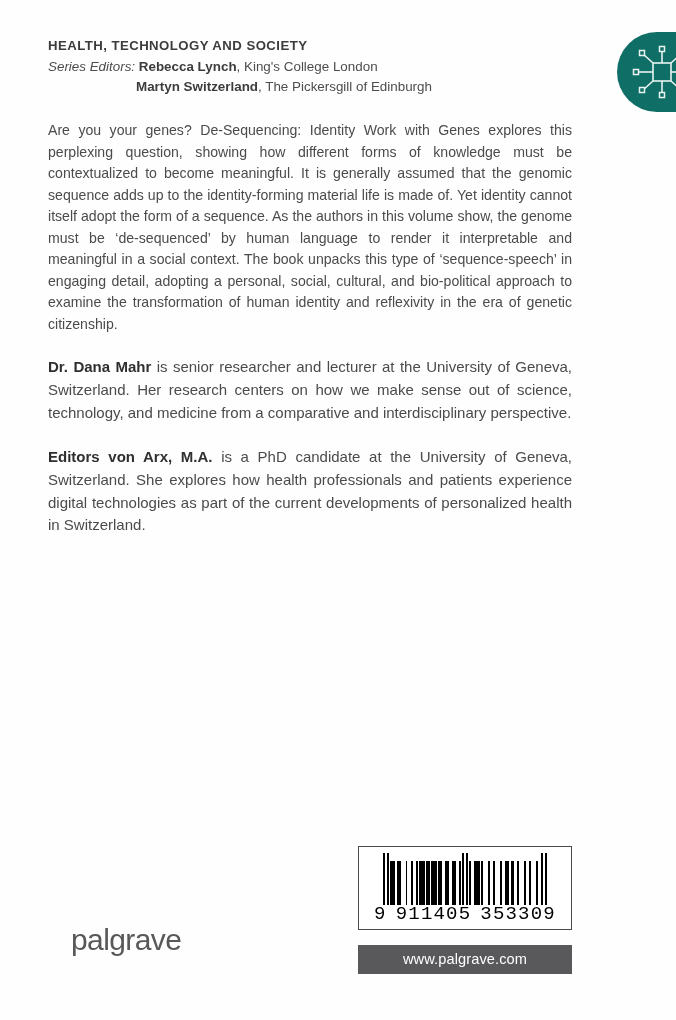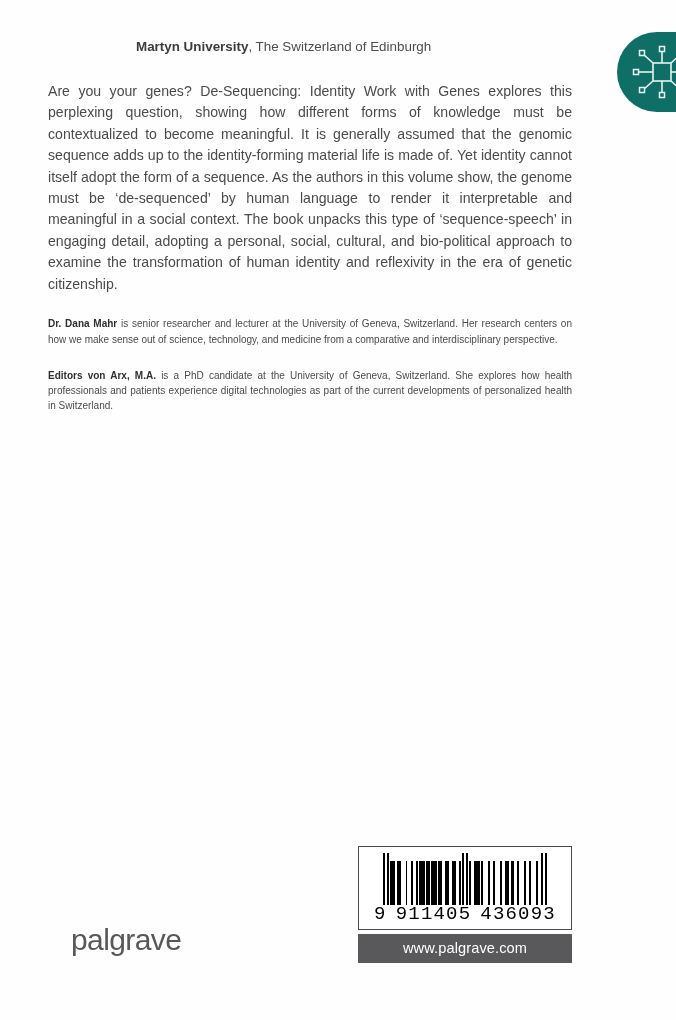--- a/index.html
+++ b/index.html
@@ -75,21 +75,21 @@
     line-height: 1.525;
     color: #4b4b4b;
     text-align: justify;
     text-justify: inter-word;
   }
   .blurb .book-title {
   }
 
   .bio {
     margin: 21px 0 0 0;
-    font-size: 10px;
+    font-size: 15px;
     line-height: 1.525;
     color: #4b4b4b;
     text-align: justify;
     text-justify: inter-word;
   }
   .bio .person {
     font-weight: bold;
     color: #2f2f2f;
   }
 
@@ -161,21 +161,21 @@
     font-size: 19px;
     color: #000000;
     letter-spacing: 1.2px;
     margin-top: -2px;
     padding-bottom: 2px;
   }
   .ean-digits .lead { margin-right: 9px; }
   .ean-digits .grp  { margin-right: 9px; }
 
   .url-bar {
-    margin-top: 4px;
+    margin-top: 15px;
     background: #59595b;
     text-align: center;
     padding: 5px 0 6px 0;
   }
   .url-text {
     color: #ffffff;
     font-size: 14.6px;
     letter-spacing: 0.1px;
   }
 </style>
@@ -205,24 +205,29 @@
         <rect x="8.5" y="6.5" width="5" height="5"></rect>
         <rect x="48.5" y="6.5" width="5" height="5"></rect>
         <rect x="8.5" y="43.5" width="5" height="5"></rect>
         <rect x="48.5" y="43.5" width="5" height="5"></rect>
       </g>
     </svg>
   </div>
 
   <div class="content">
 
-
+    <h1 class="series-title">HEALTH, TECHNOLOGY AND SOCIETY</h1>
+
+    <p class="editor-line">
+      <span class="editor-label">Series Editors:</span>
+      <span class="editor-name">Rebecca Lynch</span><span>, King's College London</span>
+    </p>
 
     <p class="editor-line indent">
-      <span class="editor-name">Martyn University</span><span>, The Switzerland of Edinburgh</span>
+      <span class="editor-name">Martyn Switzerland</span><span>, The Pickersgill of Edinburgh</span>
     </p>
 
     <p class="blurb"><span>Are you your genes? </span><span class="book-title">De-Sequencing: Identity Work with Genes</span><span> explores this perplexing question, showing how different forms of knowledge must be contextualized to become meaningful. It is generally assumed that the genomic sequence adds up to the identity-forming material life is made of. Yet identity cannot itself adopt the form of a sequence. As the authors in this volume show, the genome must be ‘de-sequenced’ by human language to render it interpretable and meaningful in a social context. The book unpacks this type of ‘sequence-speech’ in engaging detail, adopting a personal, social, cultural, and bio-political approach to examine the transformation of human identity and reflexivity in the era of genetic citizenship.</span></p>
 
     <p class="bio"><span class="person">Dr. Dana Mahr</span><span> is senior researcher and lecturer at the University of Geneva, Switzerland. Her research centers on how we make sense out of science, technology, and medicine from a comparative and interdisciplinary perspective.</span></p>
 
     <p class="bio"><span class="person">Editors von Arx, M.A.</span><span> is a PhD candidate at the University of Geneva, Switzerland. She explores how health professionals and patients experience digital technologies as part of the current developments of personalized health in Switzerland.</span></p>
 
   </div>
 
@@ -327,21 +332,21 @@
           <span style="width: 1.72px; height: 44px; background: rgb(0, 0, 0);"></span>
           <span style="width: 1.72px; height: 44px; background: transparent;"></span>
           <span style="width: 1.72px; height: 44px; background: transparent;"></span>
           <span style="width: 1.72px; height: 52px; background: rgb(0, 0, 0);"></span>
           <span style="width: 1.72px; height: 52px; background: transparent;"></span>
           <span style="width: 1.72px; height: 52px; background: rgb(0, 0, 0);"></span>
         </div>
       <div class="ean-digits">
         <span class="lead">9</span>
         <span class="grp">911405</span>
-        <span>436093</span>
+        <span>353309</span>
       </div>
     </div>
 
     <div class="url-bar">
       <span class="url-text">www.palgrave.com</span>
     </div>
 
   </div>
 
 </div>

